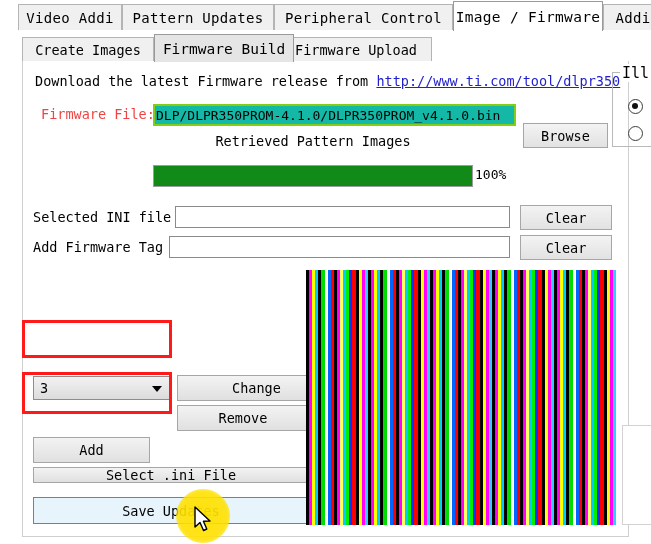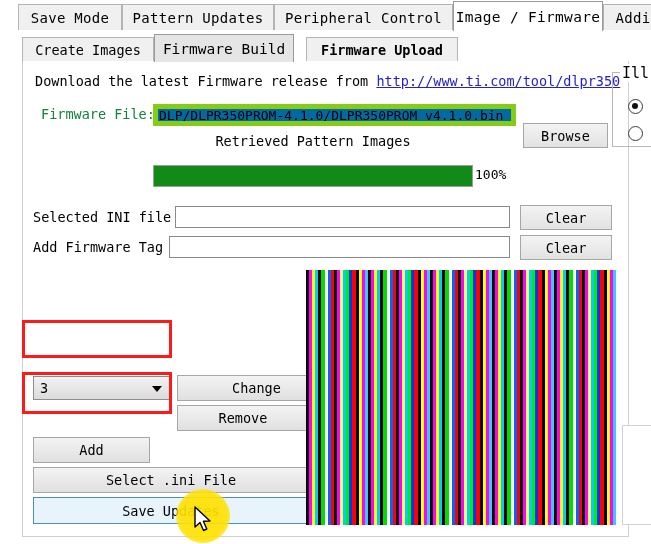--- a/index.html
+++ b/index.html
@@ -85,27 +85,27 @@
   .dl-line {
     position: absolute; left: 12px; top: 12px;
     font-size: 13.5px; color: #000; white-space: nowrap;
   }
   .dl-link {
     color: #2222cc; text-decoration: underline;
   }
 
   .fw-label {
     position: absolute; left: 18px; top: 45px;
-    font-size: 13.5px; color: #15803d; white-space: nowrap;
+    font-size: 13.5px; color: #ef4444; white-space: nowrap;
   }
   .fw-input {
     position: absolute; left: 130px; top: 43px;
     width: 363px; height: 22px;
-    border: 5px solid #84cc16;
-    background: #0369a1;
+    border: 2px solid #84cc16;
+    background: #14b8a6;
     box-sizing: border-box;
     font-family: "DejaVu Sans Mono", "Liberation Mono", monospace;
     font-size: 13px; color: #000;
     padding: 0 1px; line-height: 20px;
     outline: none;
   }
   .browse-btn {
     position: absolute; left: 500px; top: 42px;
     width: 85px; height: 25px;
     background: linear-gradient(#f3f3f3, #e2e2e2);
@@ -261,21 +261,21 @@
 </style>
 </head>
 <body>
 
 <div class="app">
 
   <div class="tabstrip-outer">
     <div class="underline"></div>
 
     <div class="otab" style="left:18px; width:104px;">
-      <span>Save Mode</span>
+      <span>Video Addi</span>
     </div>
 
     <div class="otab" style="left:122px; width:152px;">
       <span>Pattern Updates</span>
     </div>
 
     <div class="otab" style="left:274px; width:179px;">
       <span>Peripheral Control</span>
     </div>
 
@@ -292,21 +292,21 @@
     <div class="underline"></div>
 
     <div class="itab" style="left:22px; width:132px;">
       <span>Create Images</span>
     </div>
 
     <div class="itab sel" style="left:154px; width:140px;">
       <span>Firmware Build</span>
     </div>
 
-    <div class="itab" style="left:306px; width:152px;font-weight:bold;">
+    <div class="itab" style="left:280px; width:152px;">
       <span>Firmware Upload</span>
     </div>
   </div>
 
   <div class="panel">
 
     <div class="dl-line">
       <span>Download the latest Firmware release from </span><a class="dl-link" href="#">http://www.ti.com/tool/dlpr350</a>
     </div>
 
@@ -347,21 +347,21 @@
     </div>
 
     <div class="btn" style="left:154px; top:344px; width:132px; height:26px;">
       <span>Remove</span>
     </div>
 
     <div class="btn" style="left:10px; top:376px; width:117px; height:26px;">
       <span>Add</span>
     </div>
 
-    <div class="btn" style="left:10px; top:406px; width:276px; height:26px;">
+    <div class="btn" style="left:10px; top:406px; width:276px; height:16px;">
       <span>Select .ini File</span>
     </div>
 
     <div class="btn save" style="left:10px; top:436px; width:276px; height:27px;">
       <span>Save Updates</span>
     </div>
 
   </div>
 
   <div class="grp"></div>

